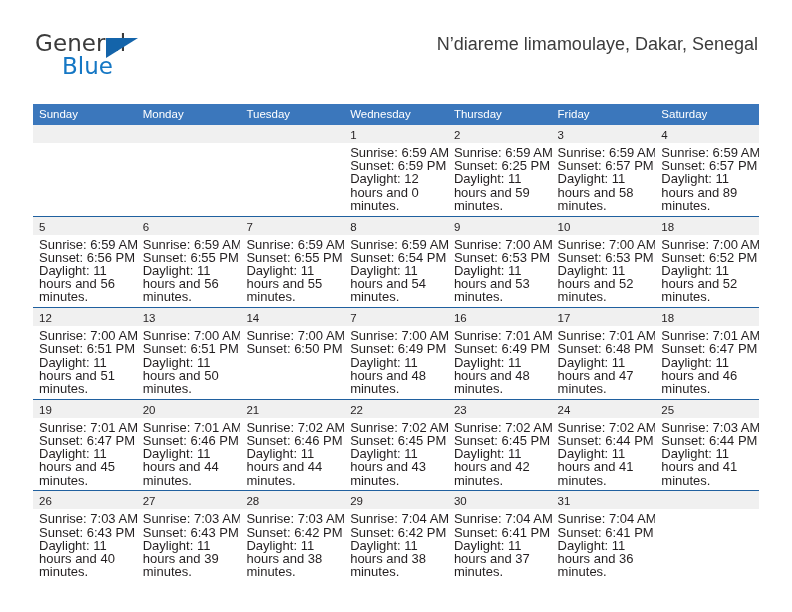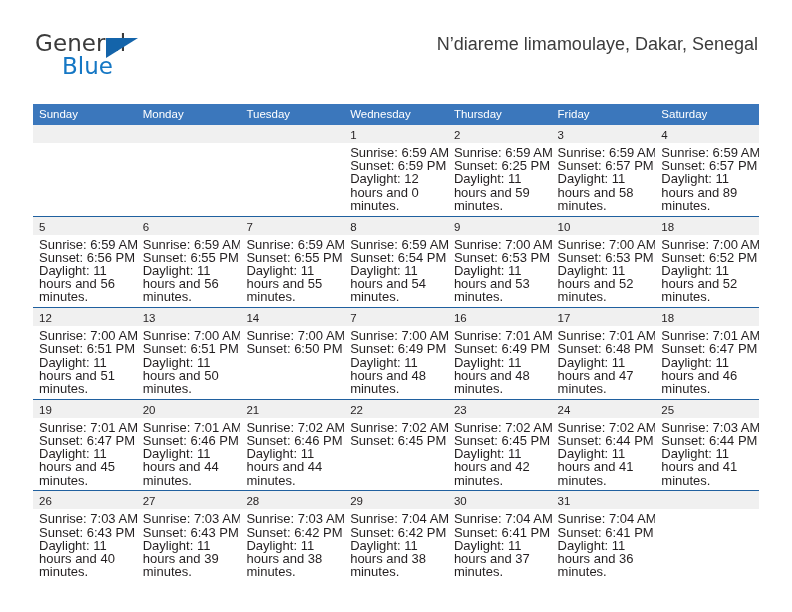--- a/index.html
+++ b/index.html
@@ -376,20 +376,21 @@
               <div>Sunrise: 7:02 AM</div>
               <div>Sunset: 6:46 PM</div>
               <div class="daylight">Daylight: 11 hours and 44 minutes.</div>
             </div>
           </div>
           <div class="daycell">
             <div class="daynum-band"><span class="daynum">22</span></div>
             <div class="dayinfo">
               <div>Sunrise: 7:02 AM</div>
               <div>Sunset: 6:45 PM</div>
+              <div class="daylight">Daylight: 11 hours and 43 minutes.</div>
             </div>
           </div>
           <div class="daycell">
             <div class="daynum-band"><span class="daynum">23</span></div>
             <div class="dayinfo">
               <div>Sunrise: 7:02 AM</div>
               <div>Sunset: 6:45 PM</div>
               <div class="daylight">Daylight: 11 hours and 42 minutes.</div>
             </div>
           </div>

